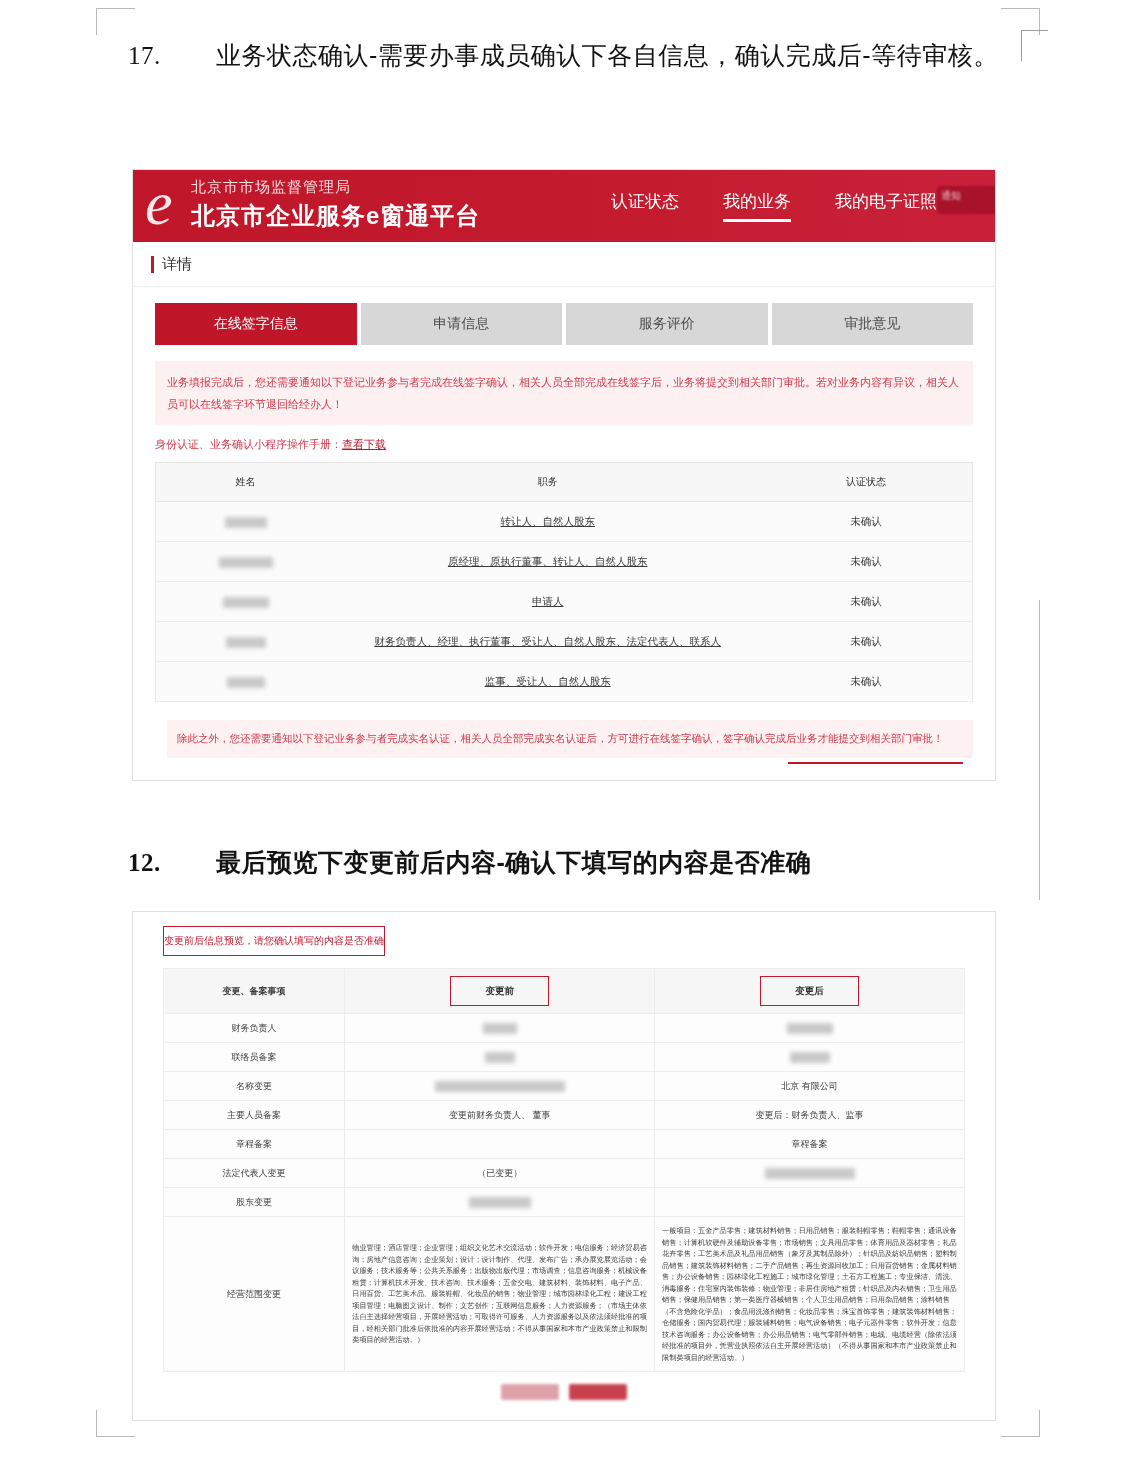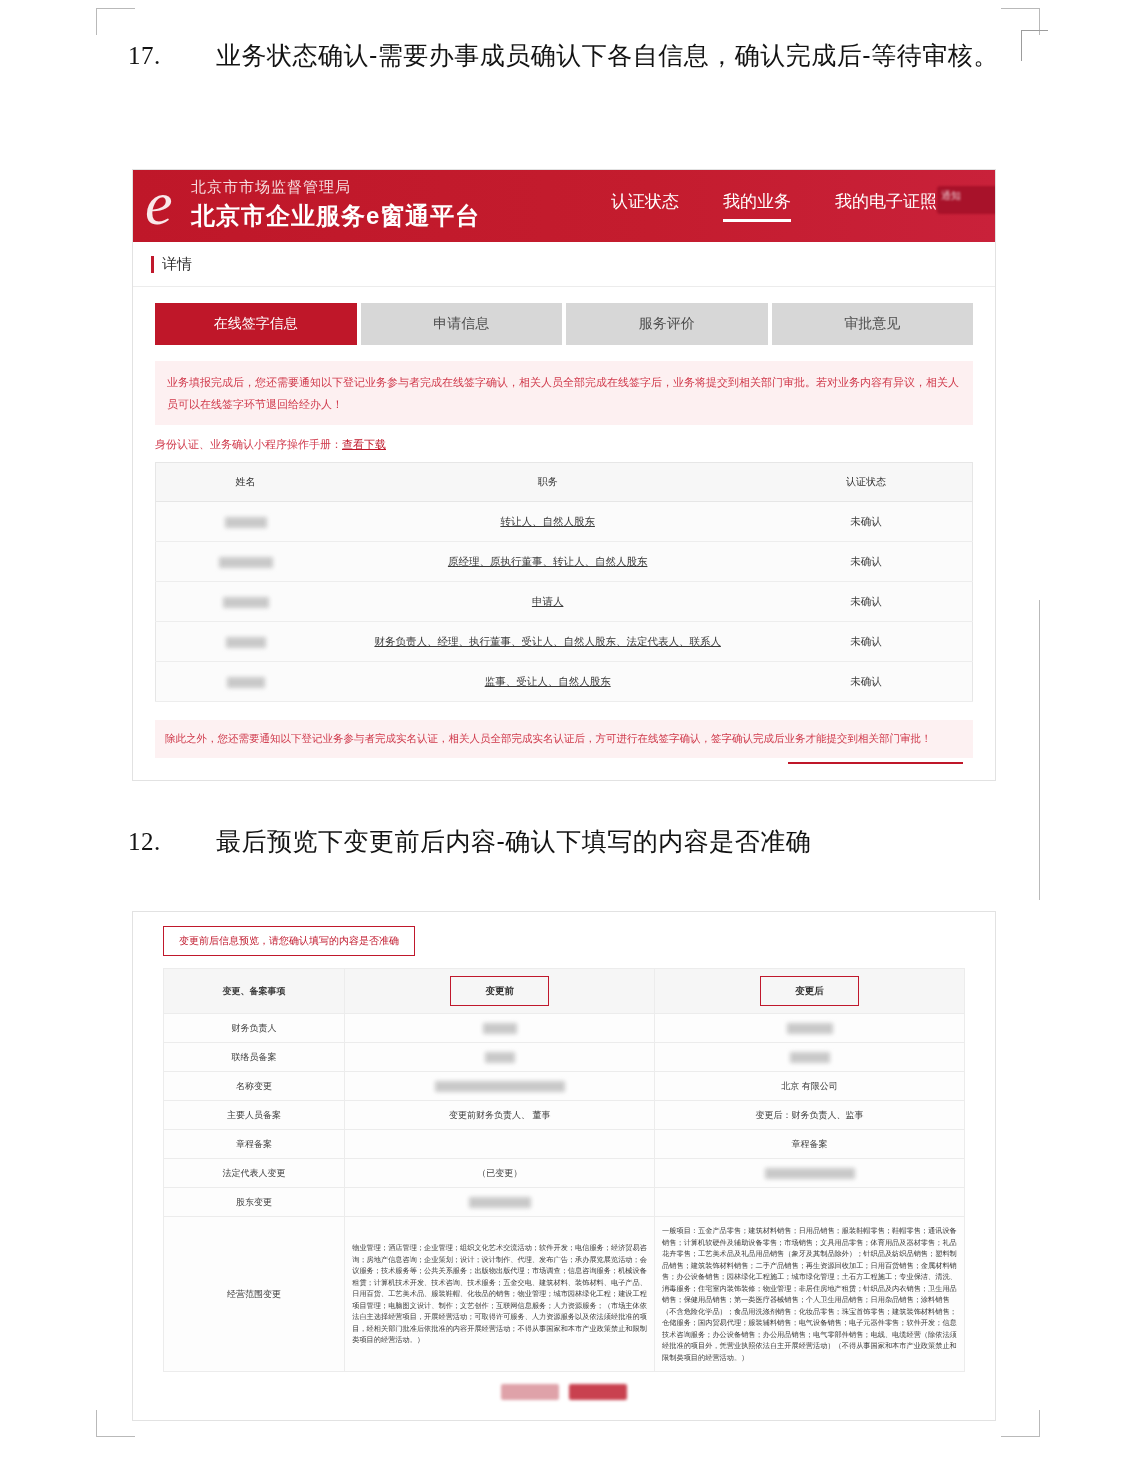--- a/index.html
+++ b/index.html
@@ -44,21 +44,21 @@
     position: absolute;
     left: 128px;
     width: 880px;
     font-size: 25px;
     line-height: 58px;
     letter-spacing: 0.5px;
     color: #131313;
   }
   .doc-para .num { display: inline-block; min-width: 88px; font-family: "Liberation Serif", serif; }
   #para11 { top: 26px; }
-  #para12 { top: 812px; font-size: 25px; }
+  #para12 { top: 833px; font-size: 25px; font-weight: bold; }
 
   
   .shot {
     position: absolute;
     background: #ffffff;
     box-shadow: 0 0 0 1px #e2e2e2;
   }
   #shot1 { left: 133px; top: 170px; width: 862px; height: 610px; }
   #shot2 { left: 133px; top: 912px; width: 862px; height: 508px; }
 
@@ -193,21 +193,21 @@
   .tbl td.c3 { width: 26%; }
   .redact {
     display: inline-block;
     height: 11px;
     background: #c9c9c9;
     border-radius: 1px;
     filter: blur(2.2px);
     vertical-align: middle;
   }
   .footnote {
-    margin: 18px 22px 0 22px;
+    margin: 18px 22px 0 34px;
     background: #fdf1f2;
     padding: 12px 10px;
     font-size: 10.5px;
     color: #cf3749;
     filter: blur(.6px);
     position: relative;
   }
   .footnote .underline {
     position: absolute;
     right: 10px;
@@ -217,21 +217,21 @@
     background: #bf1729;
   }
 
   
   #shot2 .inner { padding: 14px 30px 0 30px; }
   .alert-box {
     display: inline-block;
     border: 1.5px solid #c0182c;
     color: #c0182c;
     font-size: 10px;
-    padding: 7px 15px;
+    padding: 7px 0;
     filter: blur(.6px);
     margin-bottom: 12px;
   }
   .cmp {
     width: 100%;
     border-collapse: collapse;
     border: 1px solid #e4e4e4;
     background: #fdfdfd;
     table-layout: fixed;
   }

